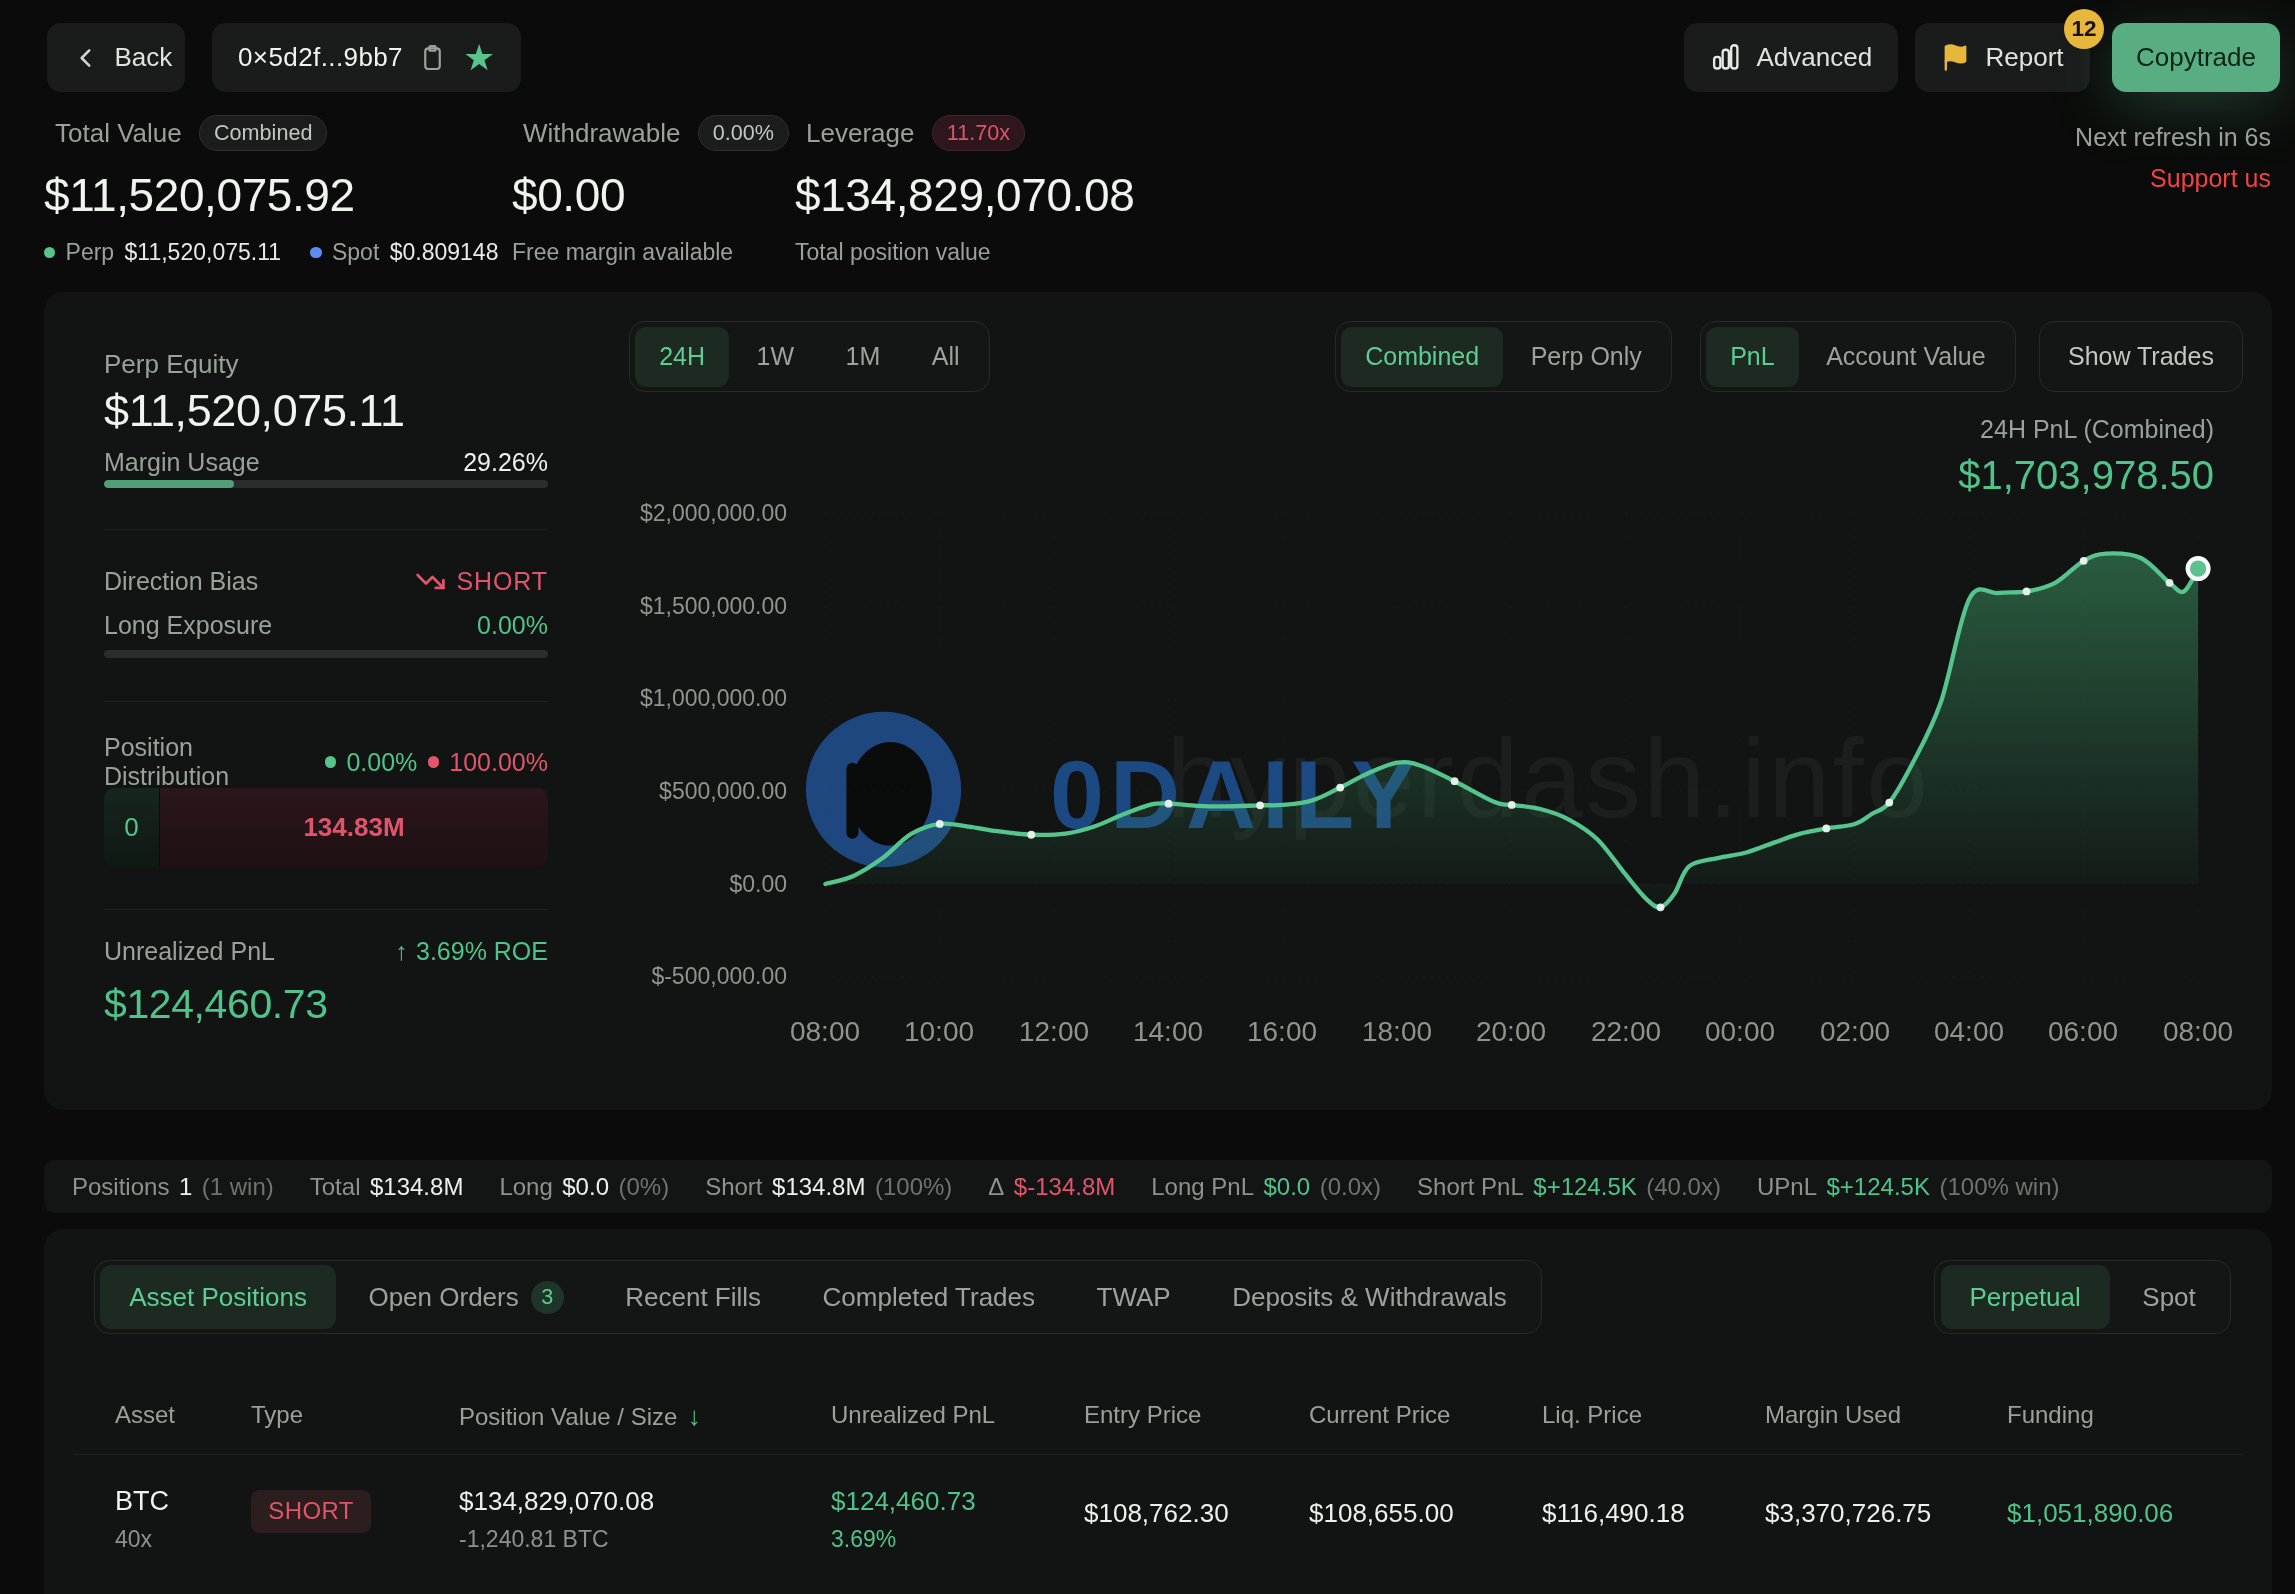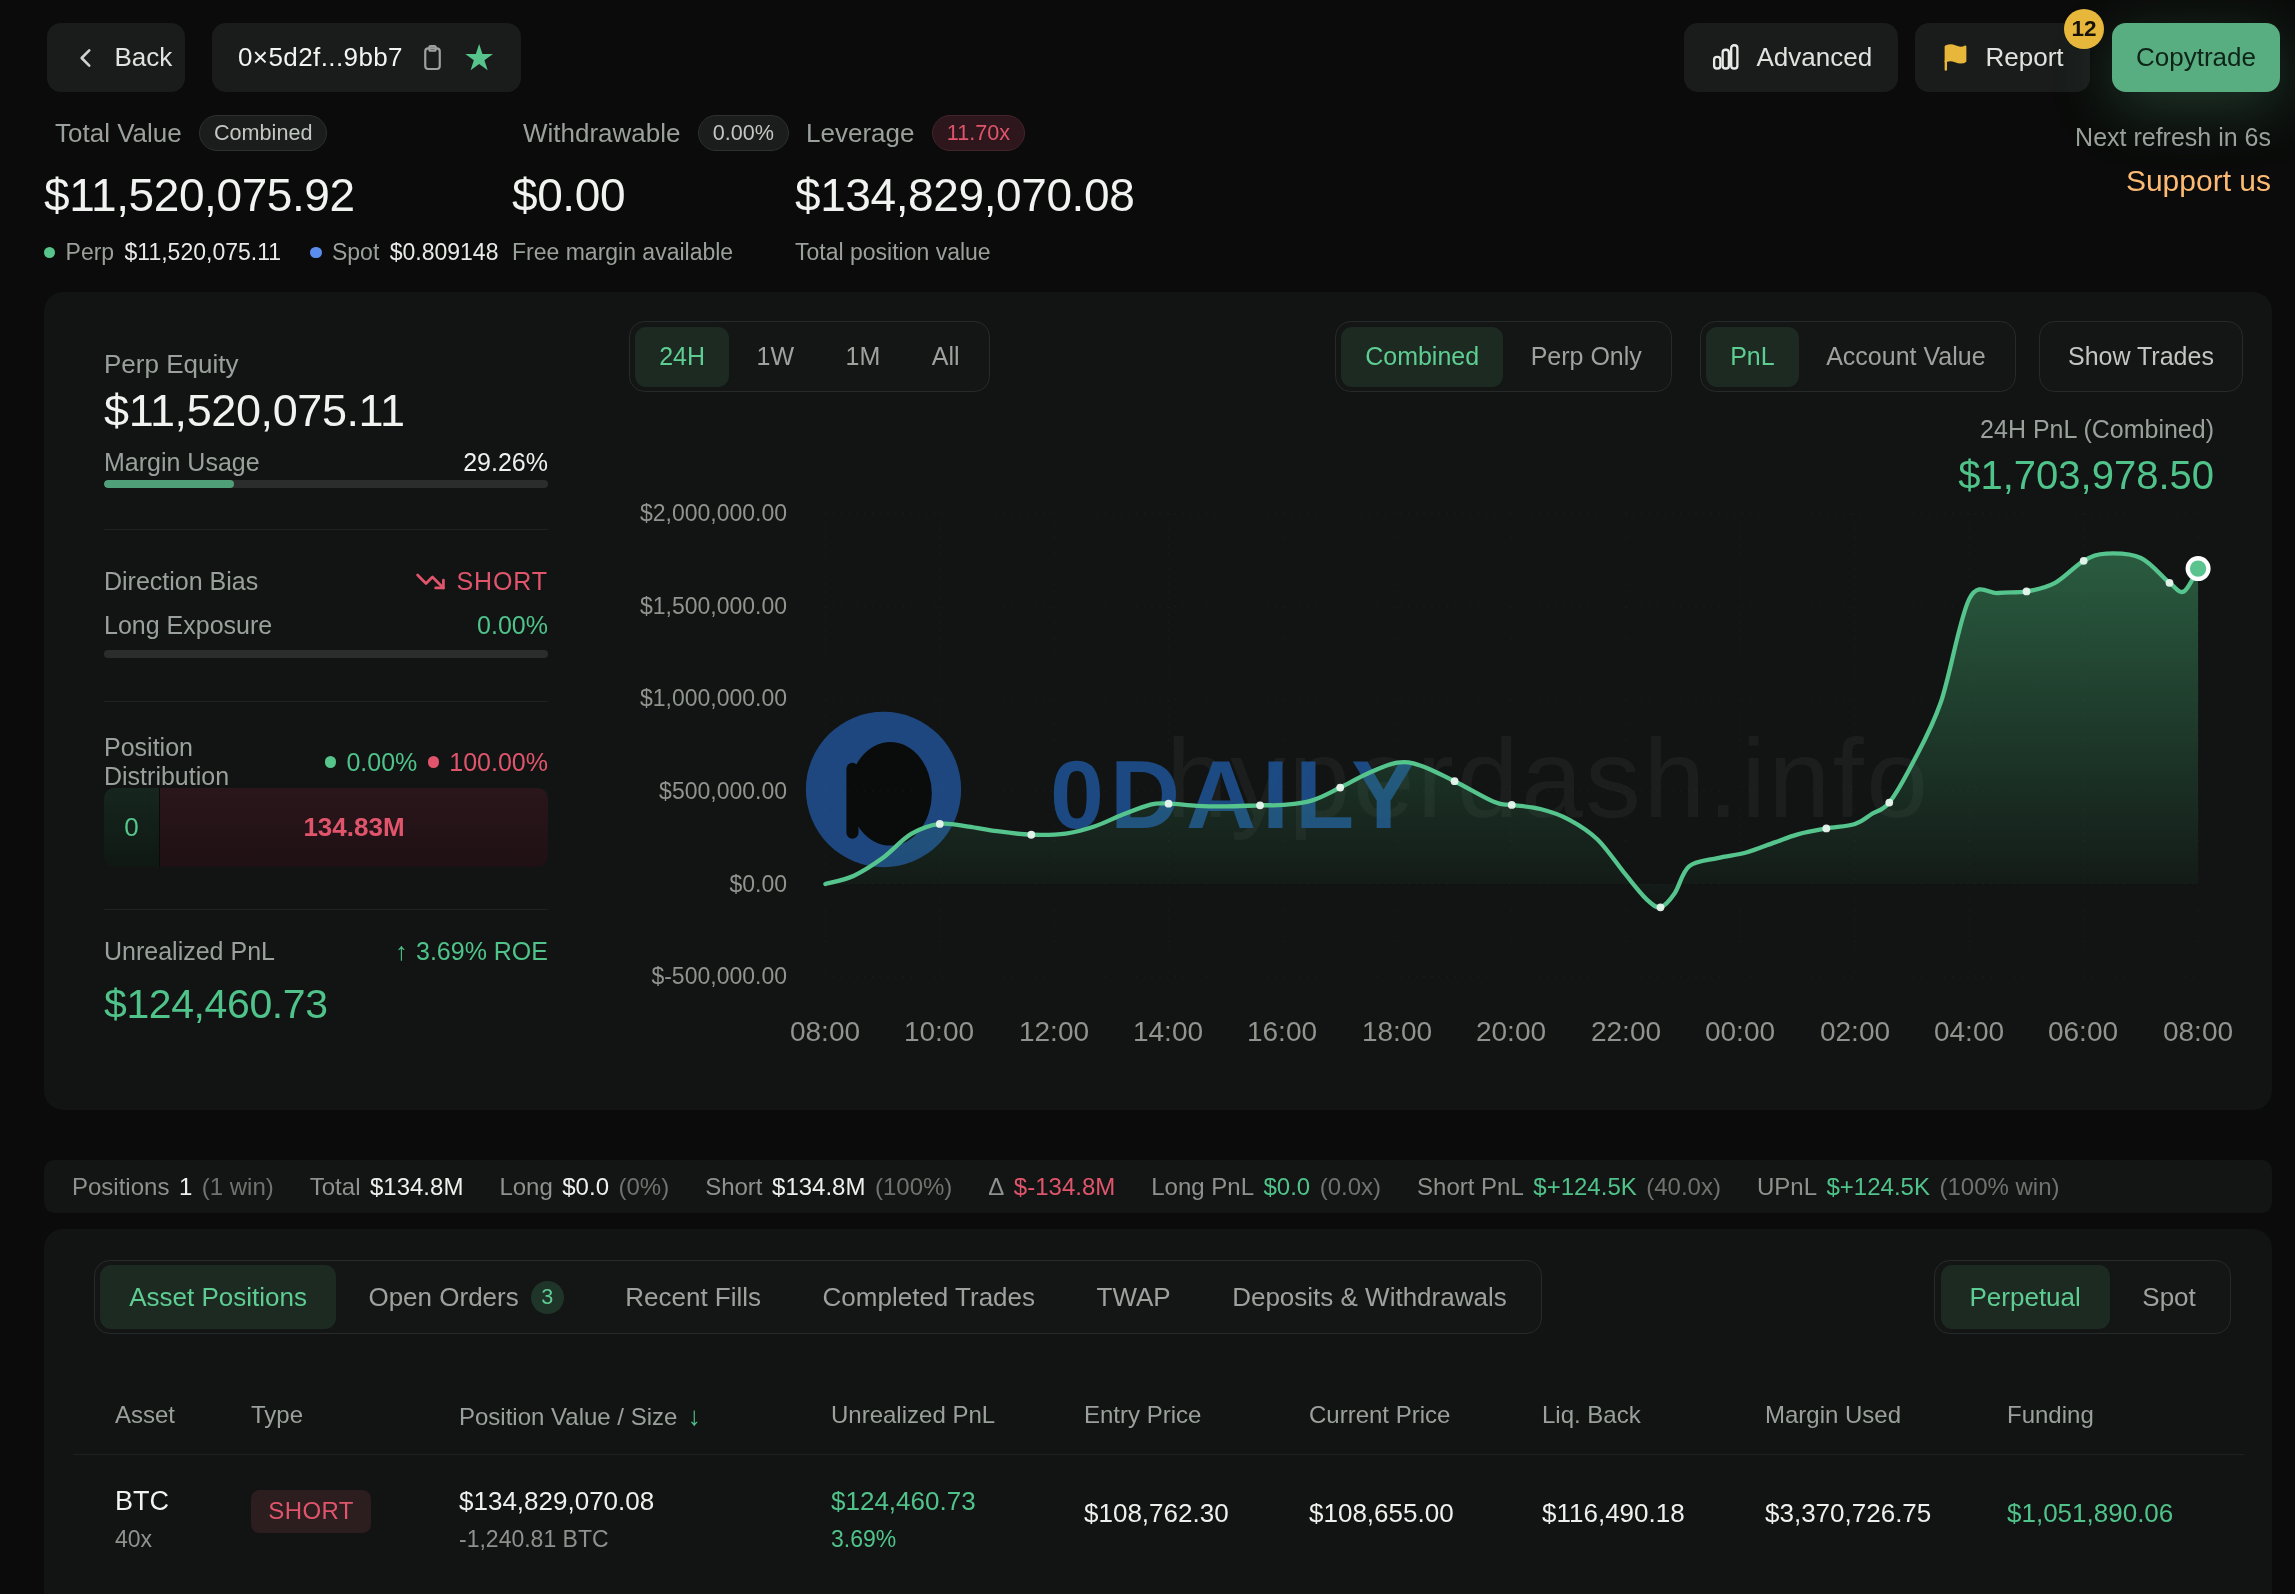--- a/index.html
+++ b/index.html
@@ -39,21 +39,21 @@
     font-size:21.6px; color:#c2c7c3; background:#1a1d1c; border:0.9px solid #2c302e;
     border-radius:863px; padding:6px 14px; line-height:1;
   }
   .chip.red { color:#e0556b; background:#2e171c; border-color:#43242b; }
   .stat .val { margin-top:15.5px; font-size:46px; font-weight:500; letter-spacing:-0.4px; color:#f1f3f1; }
   .stat .sub { margin-top:17.3px; font-size:23px; color:#9aa09b; display:flex; align-items:center; gap:10.4px; }
   .stat .sub b { color:#e8eae8; font-weight:normal; }
   .dot { width:11.2px; height:11.2px; border-radius:50%; display:inline-block; }
   .dot.g { background:#57c58b; } .dot.b { background:#5b8def; } .dot.r { background:#e0556b; }
   .refresh { position:absolute; right:24px; top:123px; font-size:25px; color:#9aa09b; }
-  .support { position:absolute; right:24px; top:164px; font-size:30px; color:#fdba74; cursor:pointer; }
+  .support { position:absolute; right:24px; top:164px; font-size:25px; color:#ef4444; cursor:pointer; }
 
   
   .main-card {
     position:absolute; left:44px; top:292px; width:2228px; height:818px;
     background:#111413; border-radius:19px;
   }
   .lp { position:absolute; left:60px; width:444px; }
   .lp-label { font-size:26px; color:#9aa09b; }
   .lp-big { font-size:45px; font-weight:500; letter-spacing:-0.4px; color:#f1f3f1; }
   .row2 { display:flex; justify-content:space-between; align-items:center; font-size:25px; }
@@ -456,21 +456,21 @@
       <div class="th">
           <span>Unrealized PnL</span>
         </div>
       <div class="th">
           <span>Entry Price</span>
         </div>
       <div class="th">
           <span>Current Price</span>
         </div>
       <div class="th">
-          <span>Liq. Back</span>
+          <span>Liq. Price</span>
         </div>
       <div class="th">
           <span>Margin Used</span>
         </div>
       <div class="th">
           <span>Funding</span>
         </div>
     </div>
     <div class="tdivider"></div>
 

